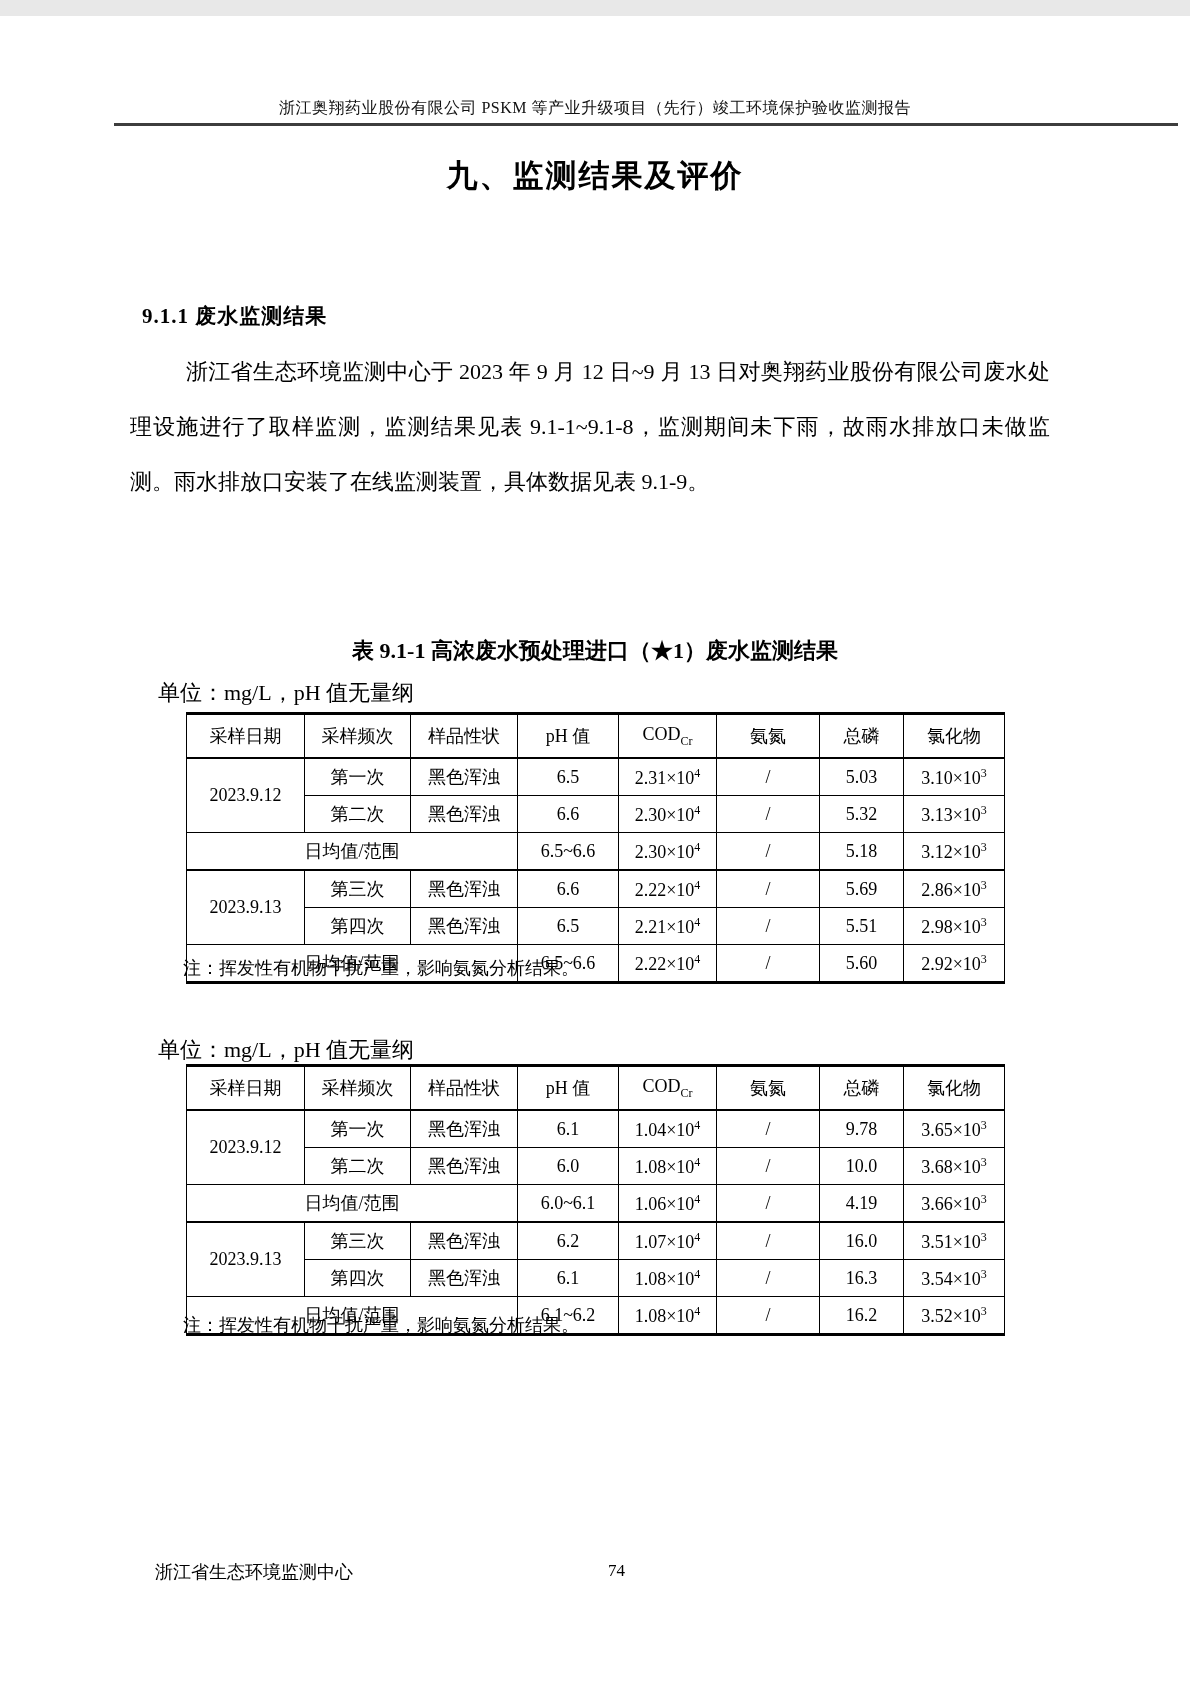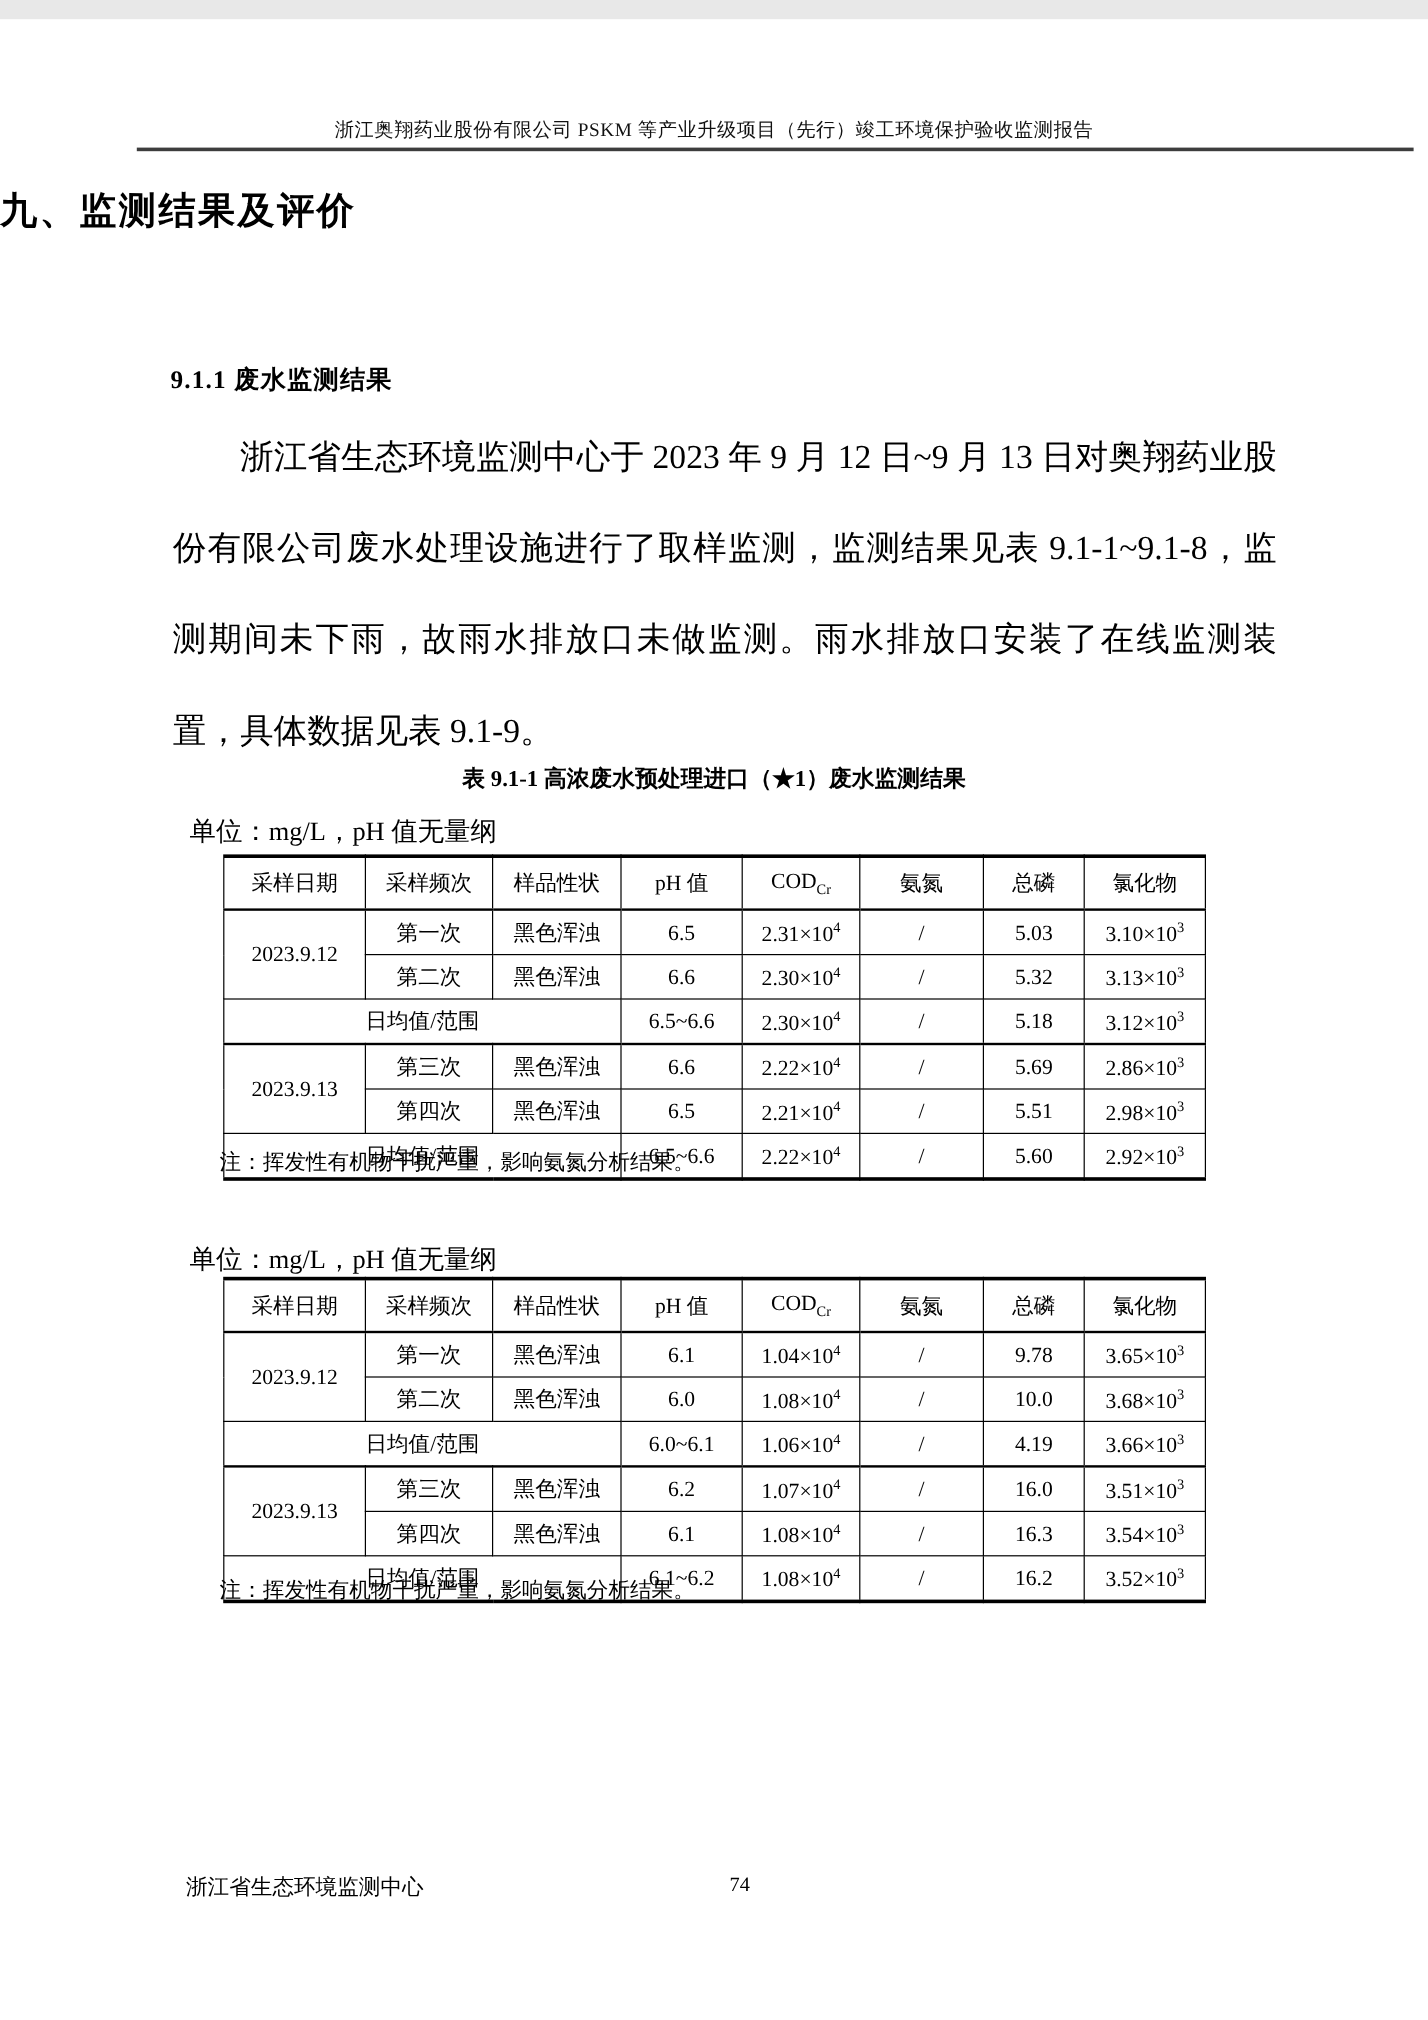--- a/index.html
+++ b/index.html
@@ -15,39 +15,39 @@
   .doc-header{
     position:absolute;top:82px;left:0;width:100%;
     text-align:center;font-size:16px;letter-spacing:0.5px;color:#111;
   }
   .header-rule{
     position:absolute;top:107px;left:114px;width:1064px;height:3px;
     background:#3d3d3d;
   }
   .main-title{
     position:absolute;top:139px;left:0;width:100%;
-    text-align:left;font-size:31px;font-weight:bold;letter-spacing:2px;
+    text-align:center;font-size:31px;font-weight:bold;letter-spacing:2px;
   }
   .section-heading{
     position:absolute;top:222px;left:142px;
     font-size:24px;font-weight:bold;letter-spacing:1px;
   }
   .subsection-heading{
     position:absolute;top:286px;left:142px;
     font-size:21px;font-weight:bold;letter-spacing:1px;
   }
   .body-paragraph{
-    position:absolute;top:328px;left:144px;width:920px;
-    font-size:28px;line-height:76px;
+    position:absolute;top:328px;left:130px;width:920px;
+    font-size:22px;line-height:55px;
     text-align:justify;text-indent:56px;
     margin:0;
   }
   .table-caption{
     position:absolute;left:0;width:100%;
-    text-align:center;font-size:19px;font-weight:bold;
+    text-align:center;font-size:22px;font-weight:bold;
   }
   .caption-1{top:620px;}
   .caption-2{top:977px;}
   .unit-note{
     position:absolute;left:158px;width:916px;
     text-align:left;font-size:22px;
   }
   .unit-1{top:662px;}
   .unit-2{top:1019px;}
   .table-wrap{position:absolute;left:186px;}

